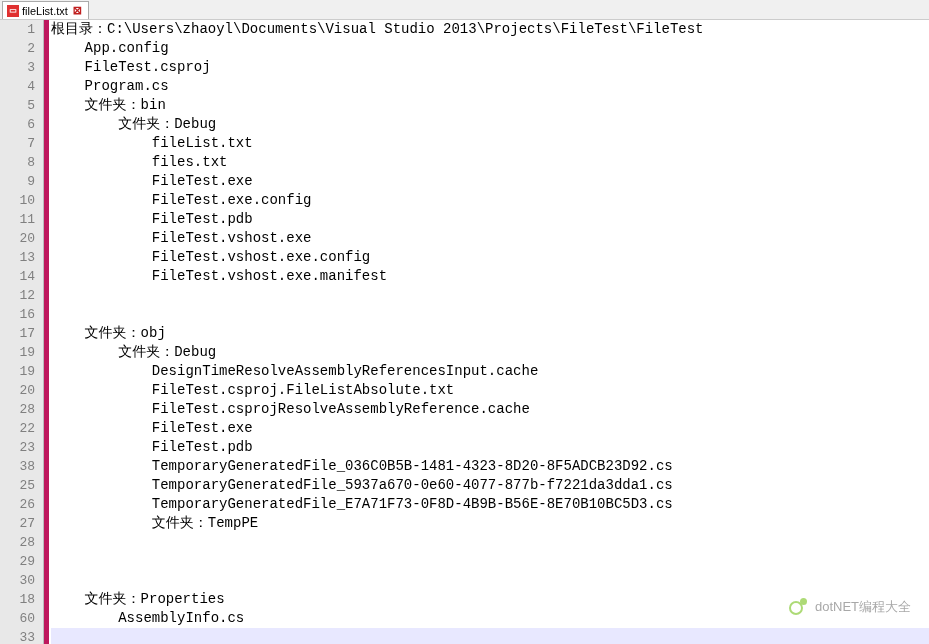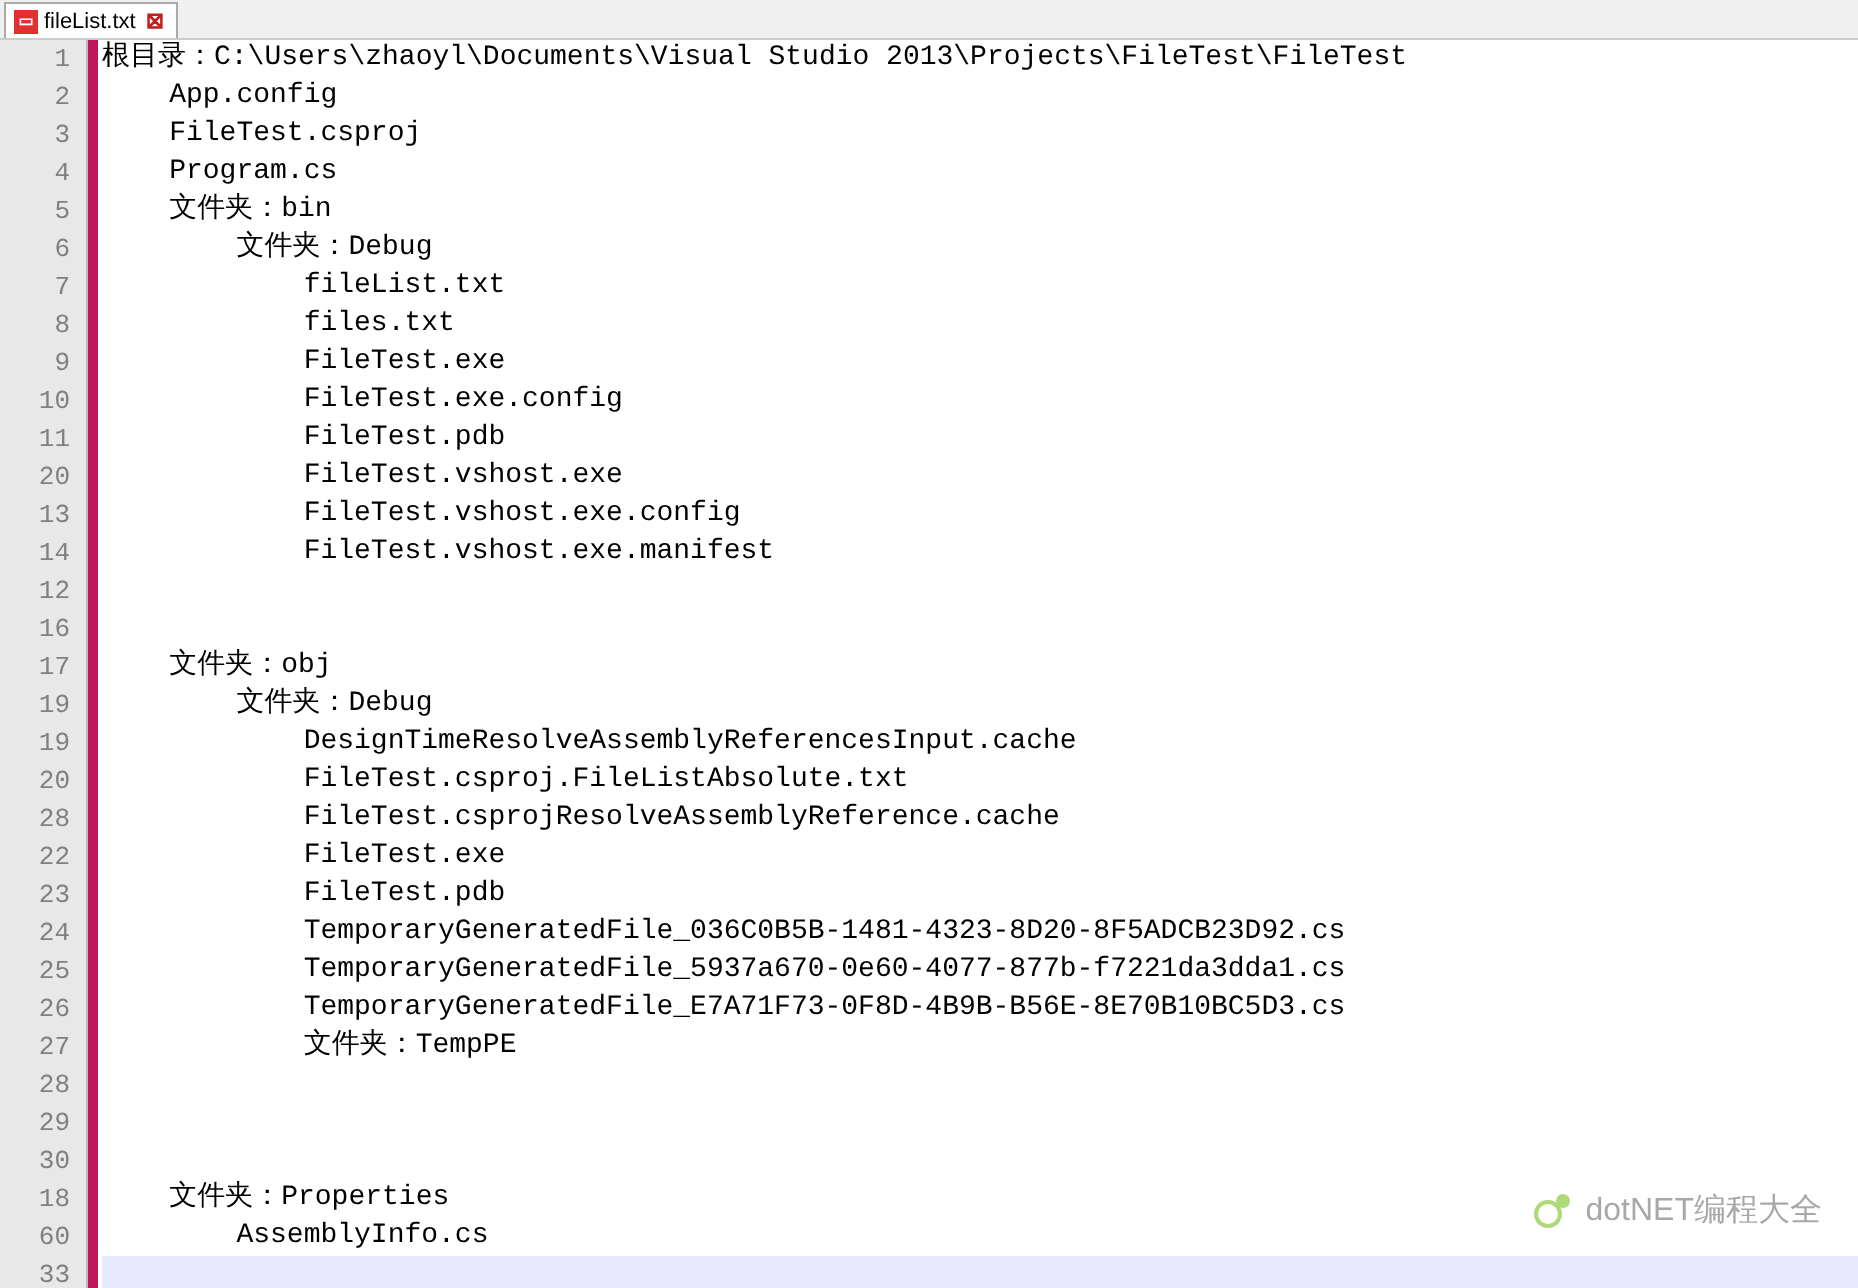--- a/index.html
+++ b/index.html
@@ -90,25 +90,25 @@
       display: block;
     }
     .line.highlighted {
       background: #e8e8ff;
     }
     .watermark {
       position: absolute;
       right: 18px;
       bottom: 28px;
       display: flex;
-      align-items: center;
+      align-items: flex-start;
       gap: 8px;
       color: #999;
       font-family: "Microsoft YaHei", sans-serif;
-      font-size: 16px;
+      font-size: 13px;
       pointer-events: none;
       opacity: 0.85;
     }
     .watermark .wm-icon {
       width: 18px;
       height: 18px;
       display: inline-block;
       position: relative;
     }
     .watermark .wm-icon::before {
@@ -161,21 +161,21 @@
       <div>14</div>
       <div>12</div>
       <div>16</div>
       <div>17</div>
       <div>19</div>
       <div>19</div>
       <div>20</div>
       <div>28</div>
       <div>22</div>
       <div>23</div>
-      <div>24</div>
+      <div>38</div>
       <div>25</div>
       <div>26</div>
       <div>27</div>
       <div>28</div>
       <div>29</div>
       <div>30</div>
       <div>18</div>
       <div>60</div>
       <div>33</div>
     </div>

